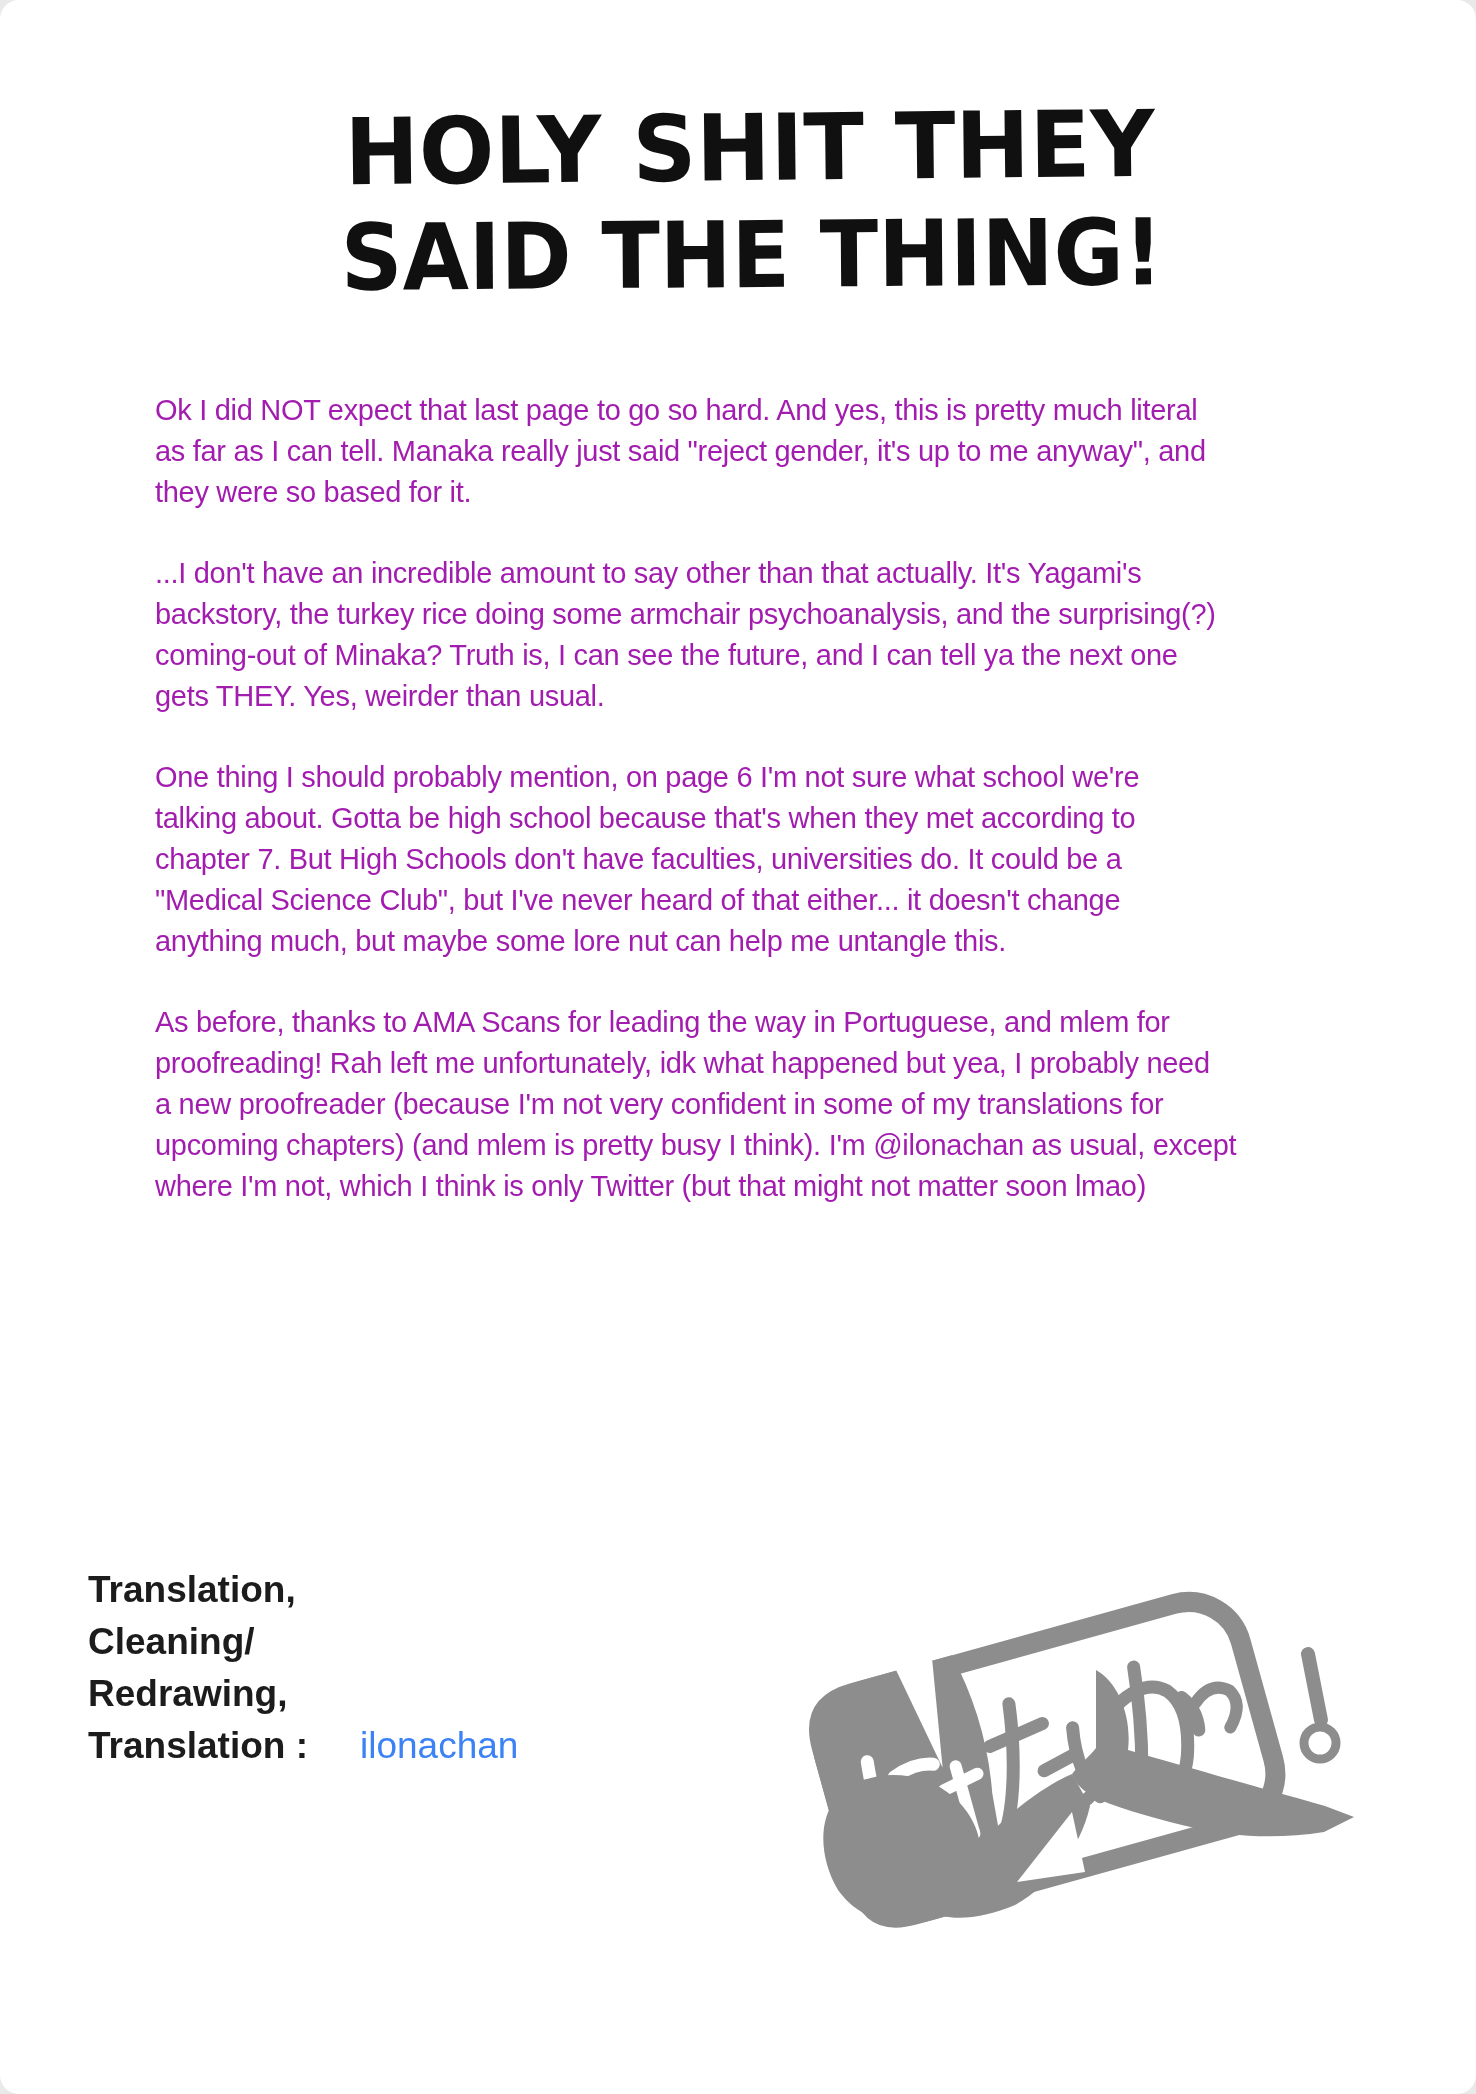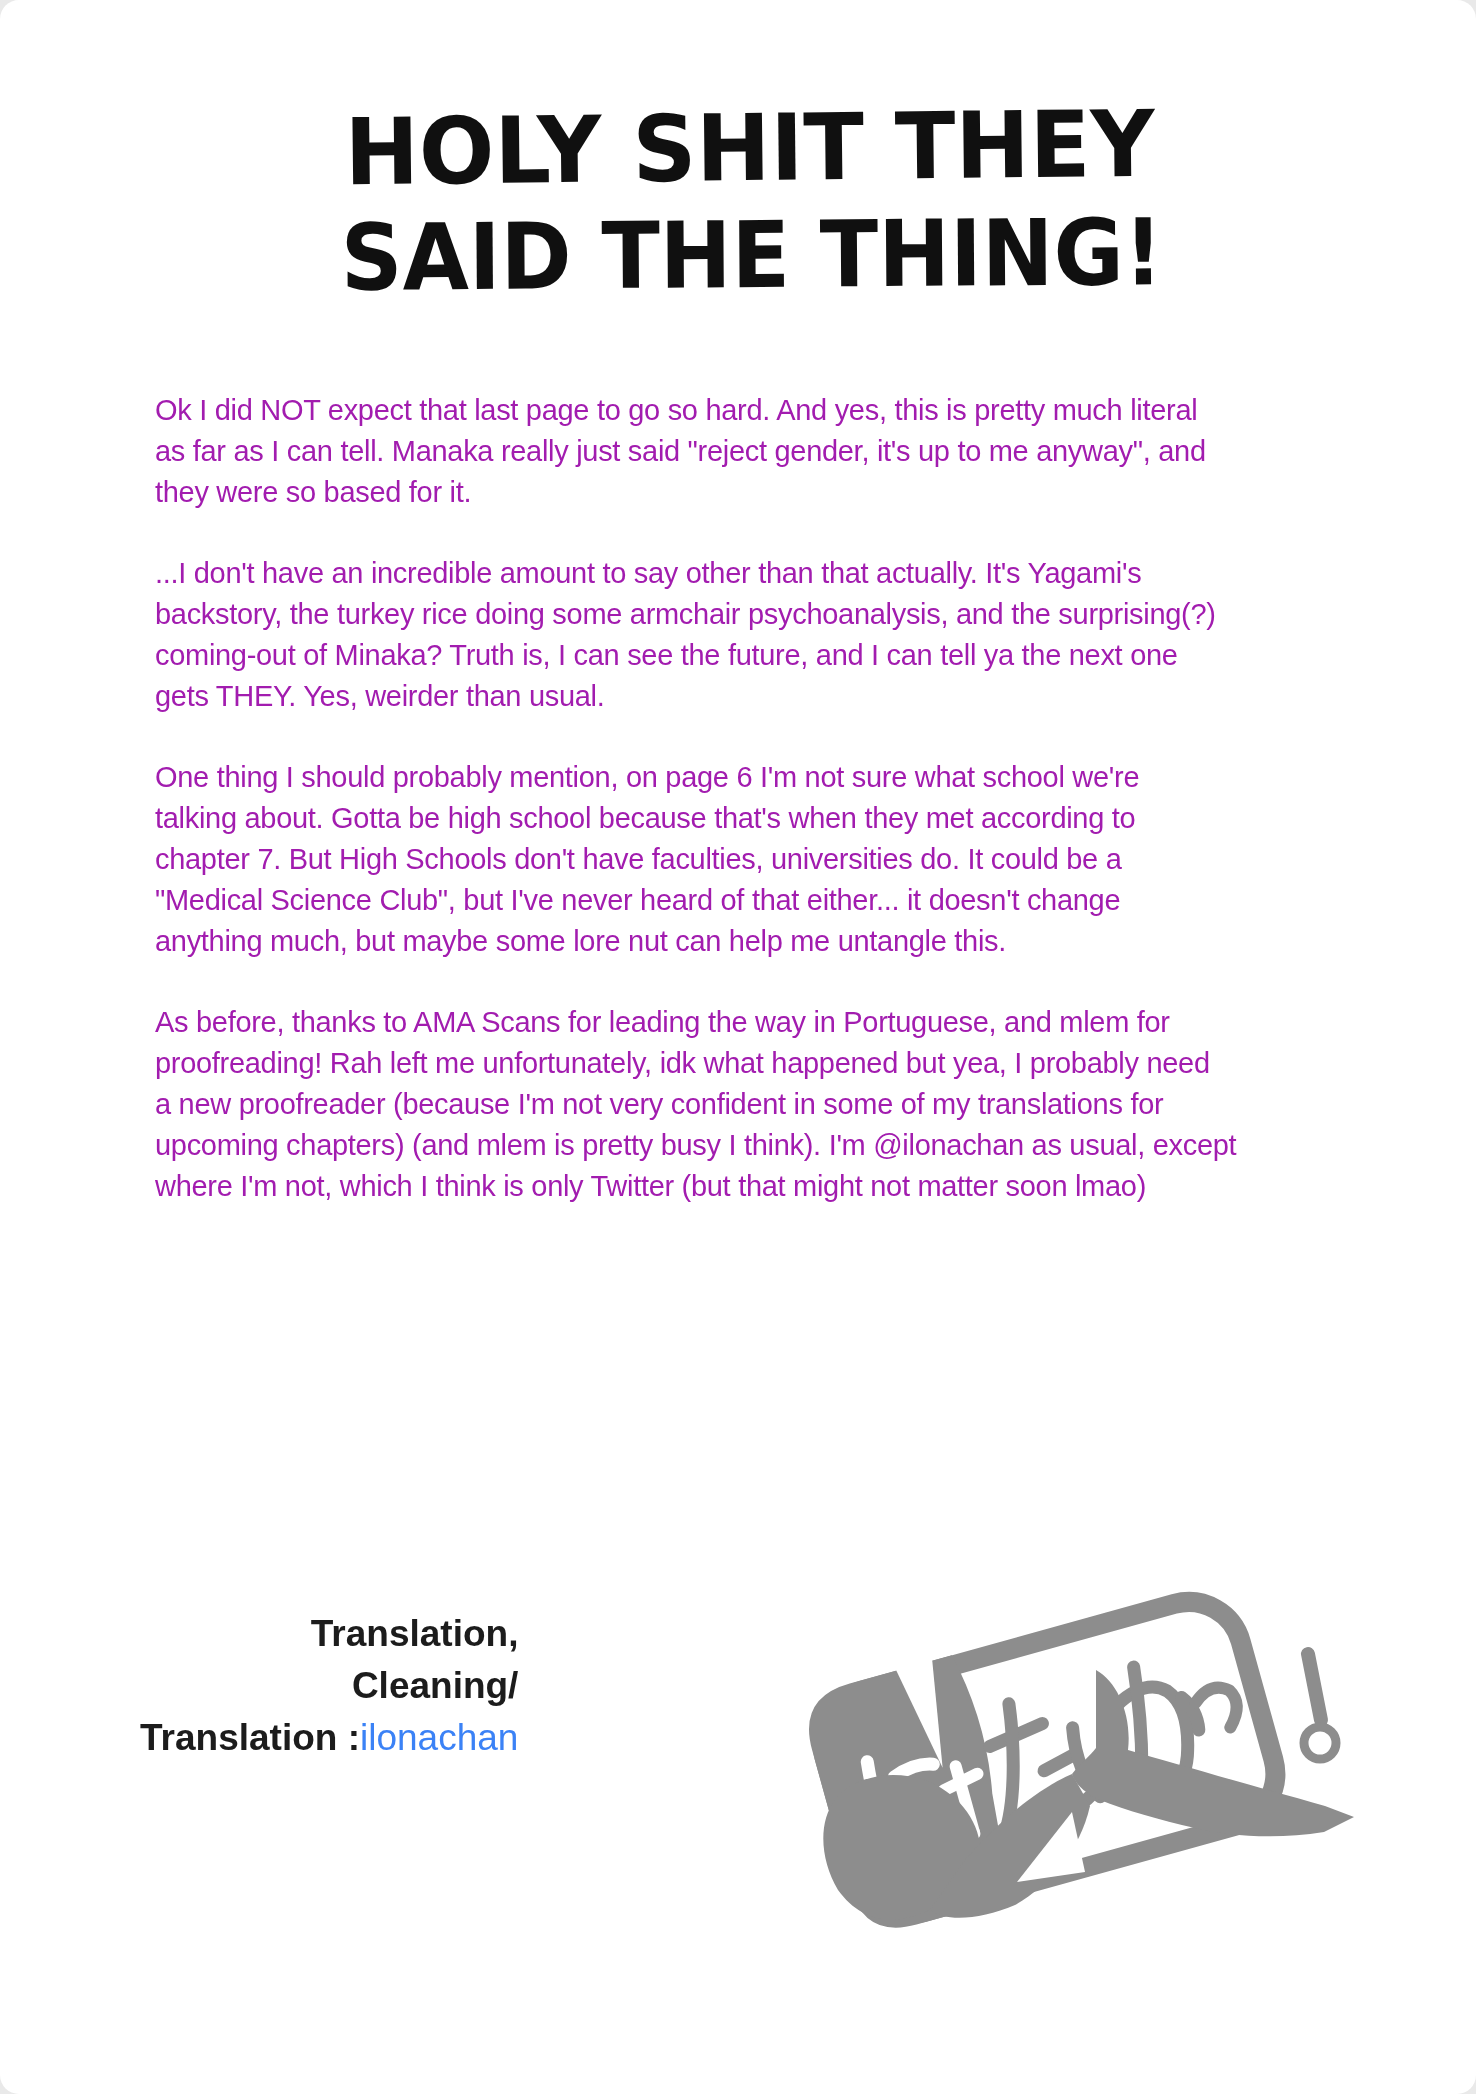--- a/index.html
+++ b/index.html
@@ -22,21 +22,21 @@
   
   .notes{position:absolute;left:155px;top:390px;width:1165px;}
   .notes p{
     margin:0 0 40px 0;
     font-size:29px;line-height:41px;
     letter-spacing:-0.3px;
     color:#a21caf;
     white-space:pre-line;
   }
   
-  .credits{position:absolute;left:88px;top:1608px;font-size:37px;line-height:52px;text-align:right;}
+  .credits{position:absolute;left:88px;top:1564px;font-size:37px;line-height:52px;}
   .credit-row{white-space:nowrap;}
   .credit-label{display:inline-block;min-width:272px;font-weight:bold;color:#1c1c1c;}
   .credit-value{font-weight:normal;color:#3b82f6;}
   
   .logo-svg{position:absolute;left:780px;top:1560px;}
   .kana{fill:none;stroke-linecap:round;stroke-linejoin:round;}
   .visually-hidden{
     position:absolute;width:1px;height:1px;overflow:hidden;
     clip-path:inset(50%);opacity:0;
   }
@@ -70,20 +70,23 @@
 upcoming chapters) (and mlem is pretty busy I think). I'm @ilonachan as usual, except
 where I'm not, which I think is only Twitter (but that might not matter soon lmao)</p>
   </div>
 
   <div class="credits">
     <div class="credit-row">
       <span class="credit-label">Translation,</span><span class="credit-value"></span>
     </div>
     <div class="credit-row">
       <span class="credit-label">Cleaning/</span><span class="credit-value"></span>
+    </div>
+    <div class="credit-row">
+      <span class="credit-label">Redrawing,</span><span class="credit-value"></span>
     </div>
     <div class="credit-row">
       <span class="credit-label">Translation :</span><span class="credit-value">ilonachan</span>
     </div>
   </div>
 
   <span class="visually-hidden">にょたいかっ。</span>
   <svg class="logo-svg" width="600" height="420" viewBox="0 0 600 420">
     <g transform="translate(30,145) rotate(-15.5)">
 

